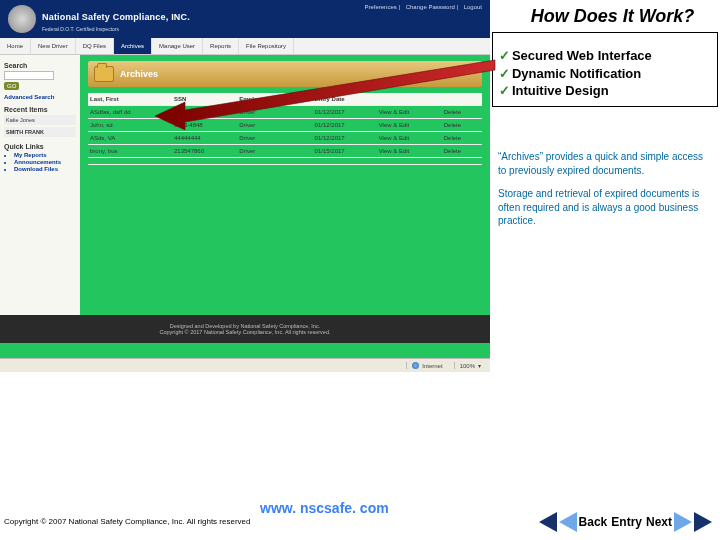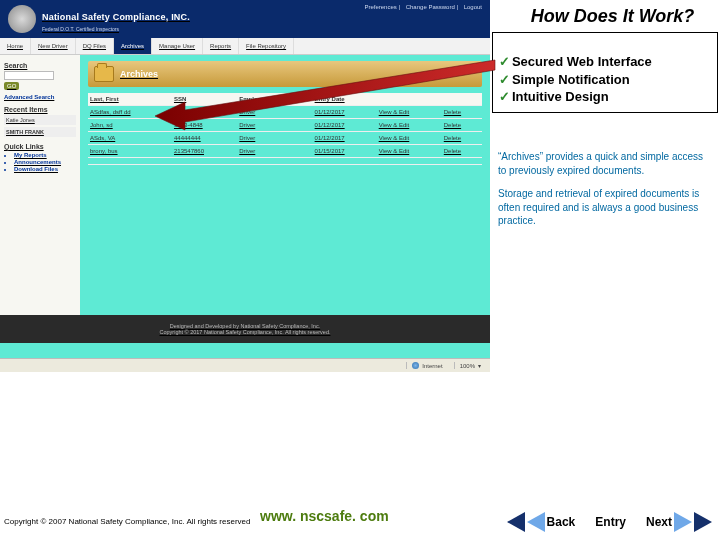--- a/index.html
+++ b/index.html
@@ -1,19 +1,19 @@
 <!DOCTYPE html>
 <html><head>
 <meta charset="utf-8">
 <style>
   * { box-sizing: border-box; margin: 0; padding: 0; }
   body { width: 720px; height: 540px; background: #fff; font-family: Arial, sans-serif; position: relative; overflow: hidden; }
 
   
-  .app { position: absolute; left: 0; top: 0; width: 490px; height: 360px; background: #5eead4; text-decoration: underline; }
+  .app { position: absolute; left: 0; top: 0; width: 490px; height: 360px; background: #22c55e; }
   .app-hdr { height: 38px; background: #0a2a6b; display: flex; align-items: center; padding: 0 8px; color:#fff; position:relative; }
   .seal { width: 28px; height: 28px; border-radius: 50%; background: radial-gradient(#d9d9d9,#888); margin-right: 6px; }
   .brand { font-size: 9px; font-weight: bold; letter-spacing: .2px; }
   .brand-sub { font-size: 5px; color:#cdd8ef; display:block; font-weight:normal; margin-top:2px;}
   .app-top-links { position:absolute; right:8px; top:4px; font-size:6px; color:#cdd8ef; }
   .app-top-links span { margin-left:4px; }
 
   .app-tabs { display:flex; background:#f2f2f2; border-bottom:1px solid #ccc; }
   .app-tabs div { font-size:6px; padding:5px 7px; border-right:1px solid #ddd; color:#333; }
   .app-tabs .active { background:#0a2a6b; color:#fff; }
@@ -41,35 +41,35 @@
   .ve { color:#003399; }
 
   .app-footer { height:28px; background:#2a2a2a; color:#bbb; font-size:5.5px; display:flex; flex-direction:column; align-items:center; justify-content:center; }
 
   .status-bar { position:absolute; left:0; top:358px; width:490px; height:14px; background:#eceadd; border-top:1px solid #bbb; display:flex; align-items:center; justify-content:flex-end; font-size:6px; color:#444; padding:0 4px; gap:6px;}
   .status-bar .sb-box { border-left:1px solid #bbb; padding:0 5px; display:flex; align-items:center; gap:3px;}
   .globe { width:7px; height:7px; border-radius:50%; background:radial-gradient(#7fb6e8,#2b6fb0); }
 
   
   .slide-title { position:absolute; left:510px; top:6px; width:205px; font-style:italic; font-weight:bold; font-size:18px; color:#000;text-align:center; }
-  .bullets { position:absolute; left:492px; top:32px; width:226px; background:#fff; border:1px solid #000; padding:20px 6px 6px; }
+  .bullets { position:absolute; left:492px; top:32px; width:226px; background:#fff; border:1px solid #000; padding:14px 6px 6px; }
   .bullets .b { font-size:13px; font-weight:bold; color:#000; line-height:1.35; }
   .chk { color:#2e8b2e; font-family: "Segoe UI Symbol","Arial Unicode MS",sans-serif; margin-right:2px; }
 
   .body-text { position:absolute; left:498px; top:150px; width:215px; font-size:10px; color:#0369a1; line-height:1.35; }
   .body-text p { margin-bottom:10px; }
 
   
   .arrow-svg { position:absolute; left:150px; top:50px; width:350px; height:120px; pointer-events:none; }
 
   
   .copyright { position:absolute; left:4px; bottom:14px; font-size:8px; color:#000;text-align:center; }
-  .site-url { position:absolute; left:260px; bottom:16px; font-size:14px; font-weight:bold; color:#4d7c0f; }
-
-  .nav-btns { position:absolute; right:6px; bottom:8px; display:flex; gap:16px; align-items:center; }
+  .site-url { position:absolute; left:260px; bottom:24px; font-size:14px; font-weight:bold; color:#3b82f6; }
+
+  .nav-btns { position:absolute; right:6px; bottom:8px; display:flex; align-items:center; }
   .chev { display:flex; align-items:center; font-size:12px; font-weight:bold; color:#000; cursor:pointer; }
   .chev svg { display:block; }
   .chev span { margin:0 2px; }
 </style>
 </head>
 <body>
 
 <div class="app">
   <div class="app-hdr">
     <div class="seal"></div>
@@ -186,21 +186,21 @@
       <div class="globe"></div>
       <span>Internet</span>
     </div>
   <div class="sb-box"><span>100%</span> ▾</div>
 </div>
 
 <div class="slide-title">How Does It Work?</div>
 
 <div class="bullets">
   <div class="b"><span class="chk">✓</span><span>Secured Web Interface</span></div>
-  <div class="b"><span class="chk">✓</span><span>Simple Notification</span></div>
+  <div class="b"><span class="chk">✓</span><span>Dynamic Notification</span></div>
   <div class="b"><span class="chk">✓</span><span>Intuitive Design</span></div>
 </div>
 
 <div class="body-text">
   <p>“Archives” provides a quick and simple access to previously expired documents.</p>
   <p>Storage and retrieval of expired documents is often required and is always a good business practice.</p>
 </div>
 
 <svg class="arrow-svg" viewBox="0 0 350 120">
   <defs>

